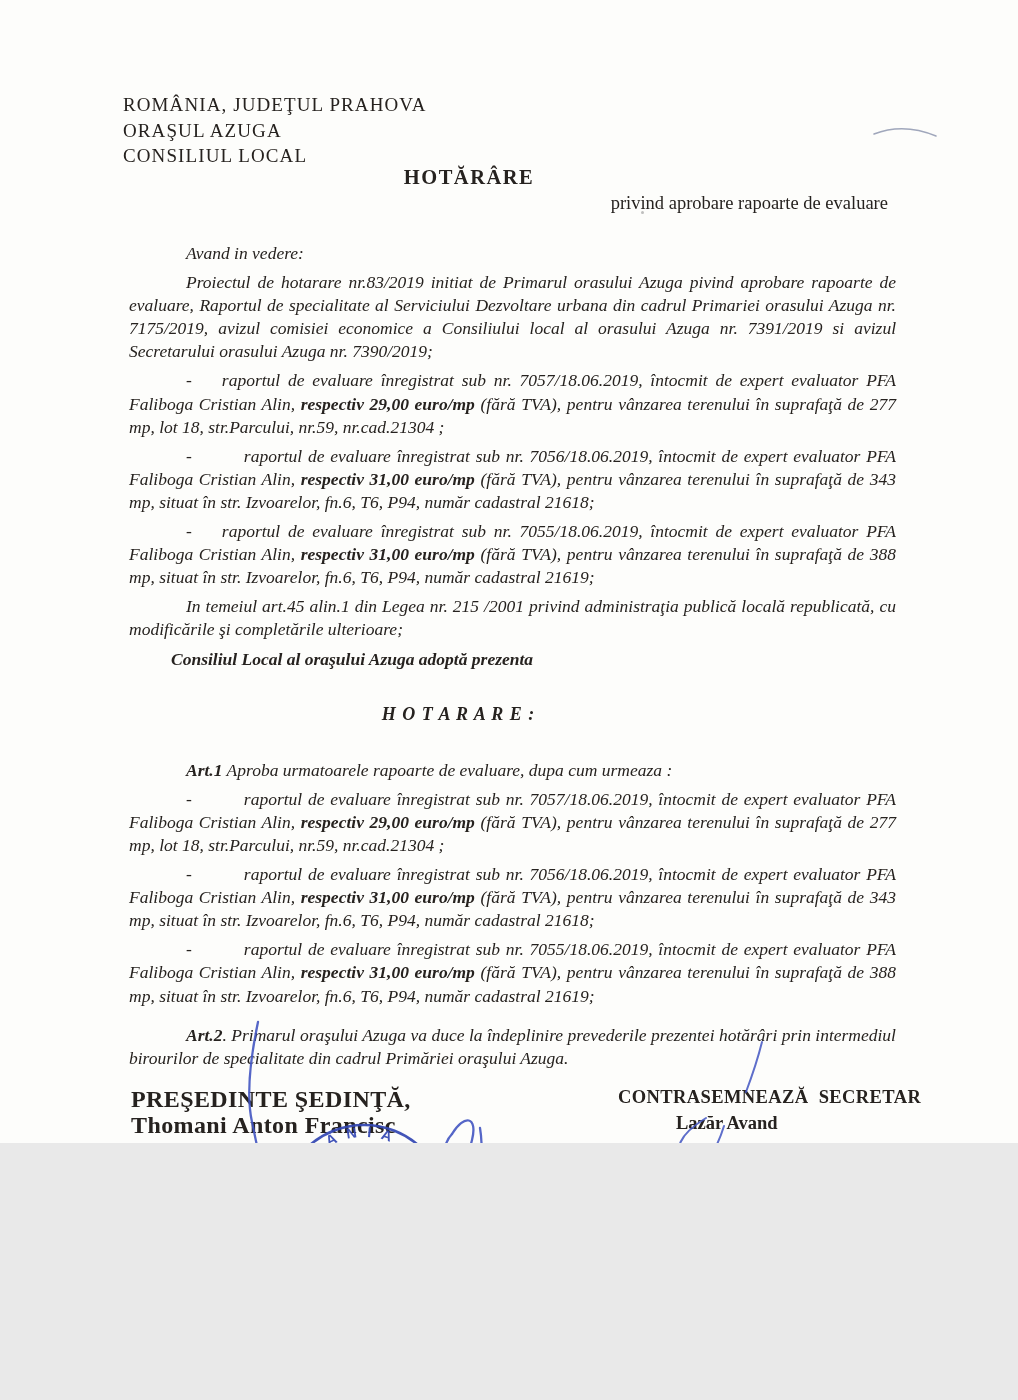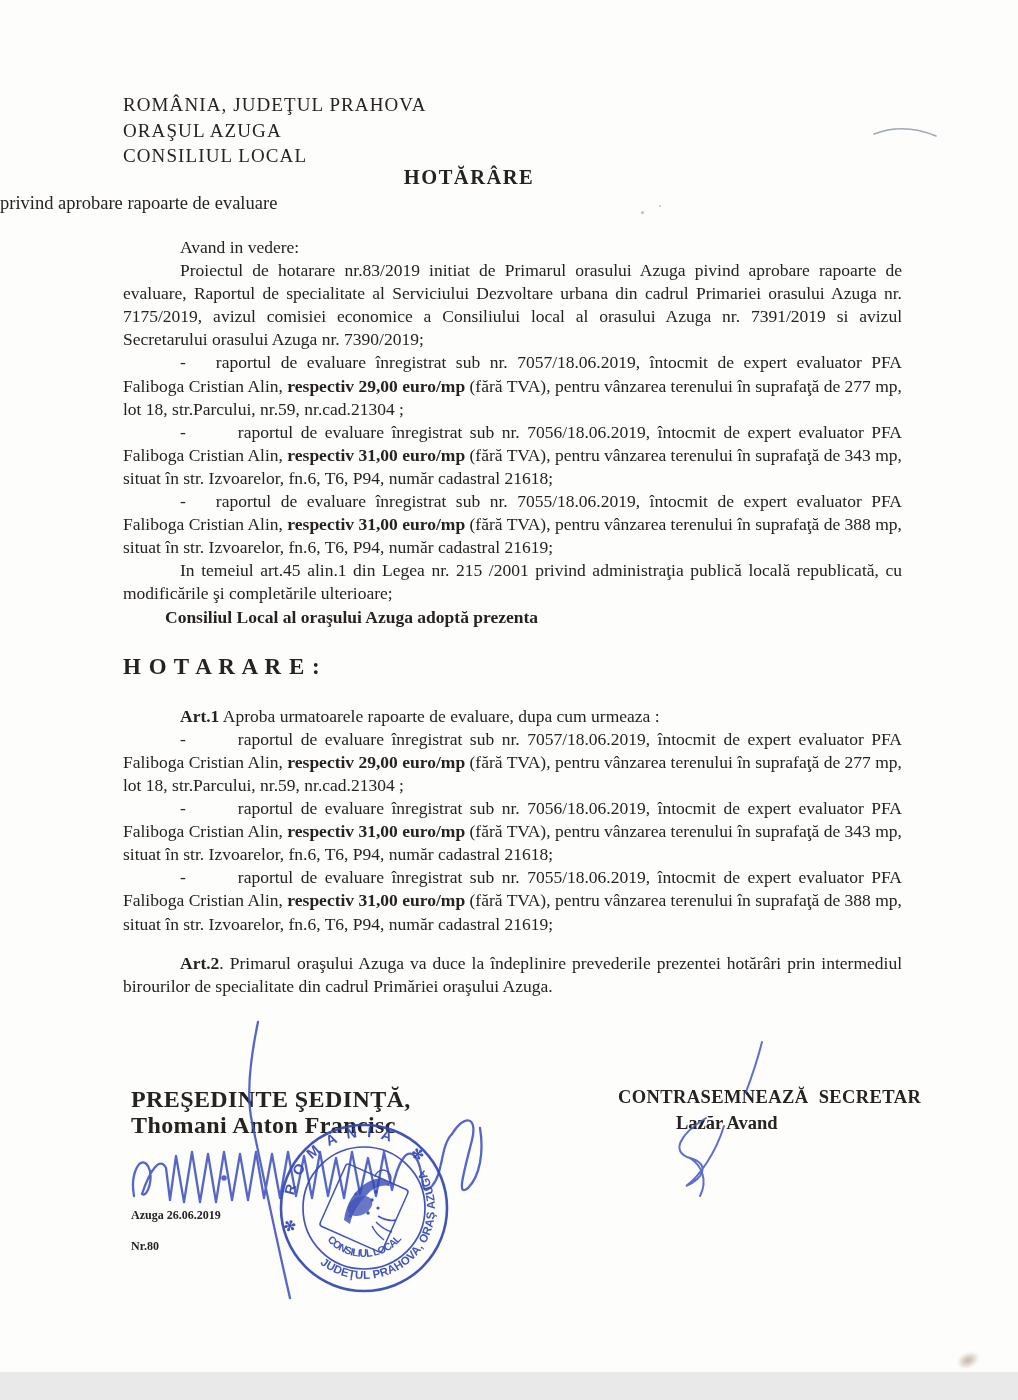--- a/index.html
+++ b/index.html
@@ -1,33 +1,33 @@
 <!DOCTYPE html>
 <html><head>
 <meta charset="utf-8">
 <style>
   html,body{margin:0;padding:0;background:#e9e9e9;}
-  .page{position:relative;width:1018px;height:1372px;background:#fdfdfb;
+  .page{position:relative;width:1018px;height:1143px;background:#fdfdfb;
         font-family:"Liberation Serif",serif;color:#26221f;overflow:hidden;}
 
   .letterhead{position:absolute;left:123px;top:92px;font-size:19px;
               line-height:25.5px;letter-spacing:1.1px;}
   .doc-title{position:absolute;left:0;top:166px;width:938px;text-align:center;
              font-size:20.5px;font-weight:bold;letter-spacing:1.5px;}
-  .doc-subtitle{position:absolute;left:0;top:193px;width:888px;text-align:left;
+  .doc-subtitle{position:absolute;left:0;top:193px;width:888px;text-align:right;
                 font-size:18.5px;}
 
   .content{position:absolute;left:123px;top:236px;width:779px;font-size:17.5px;
            line-height:23.1px;text-align:justify;}
-  .content p{margin:0;text-indent:57px;}
+  .content p{margin:6px;text-indent:57px;font-style:italic;}
   .content p.adopt{text-indent:42px;font-weight:bold;}
   .dash-gap-s{display:inline-block;width:30px;}
   .dash-gap-l{display:inline-block;width:52px;}
-  .decision-heading{margin:0;padding:26px 108px 27px 0;
-                    font-weight:bold;font-size:23px;letter-spacing:1px;text-indent:0!important;}
+  .decision-heading{margin:0;padding:26px 108px 27px 0;text-align:center;
+                    font-weight:bold;font-size:18px;letter-spacing:1px;text-indent:0!important;}
   .art2{margin-top:16px!important;}
   b{font-weight:bold;}
 
   .sig-left{position:absolute;left:131px;top:1086px;font-size:24px;
             font-weight:bold;line-height:26px;letter-spacing:.4px;}
   .sig-right{position:absolute;left:618px;top:1084px;font-size:18.5px;
              font-weight:bold;line-height:26px;}
   .sig-right .role{white-space:pre;letter-spacing:.4px;}
   .sig-right .name{padding-left:58px;}
   .footer{position:absolute;left:131px;top:1200px;font-size:12px;

